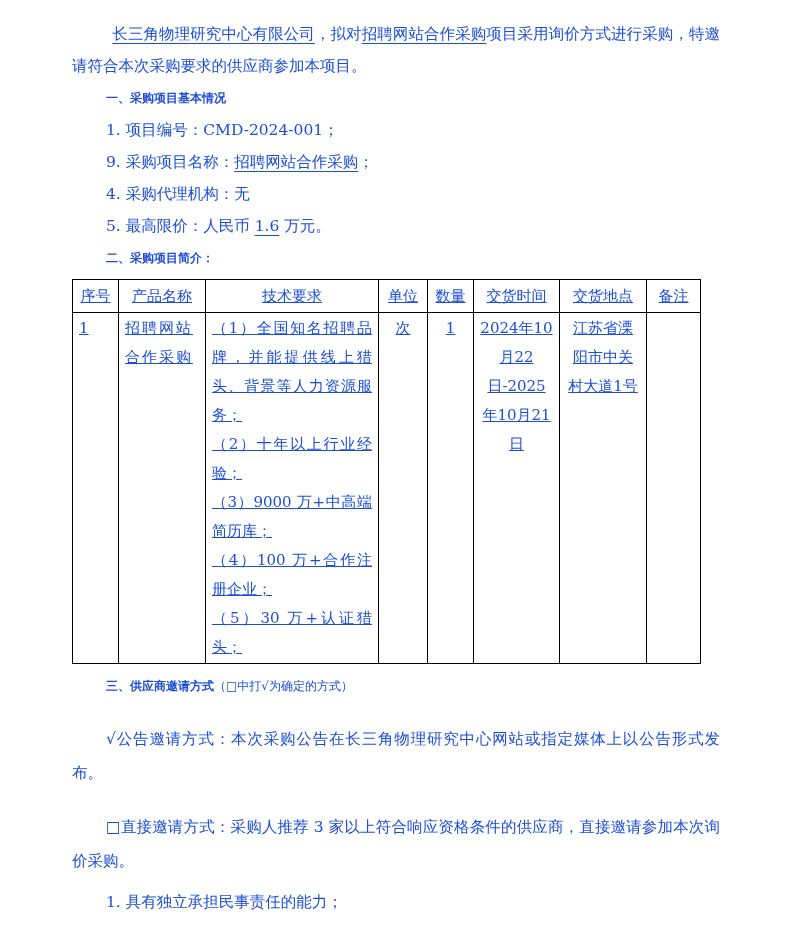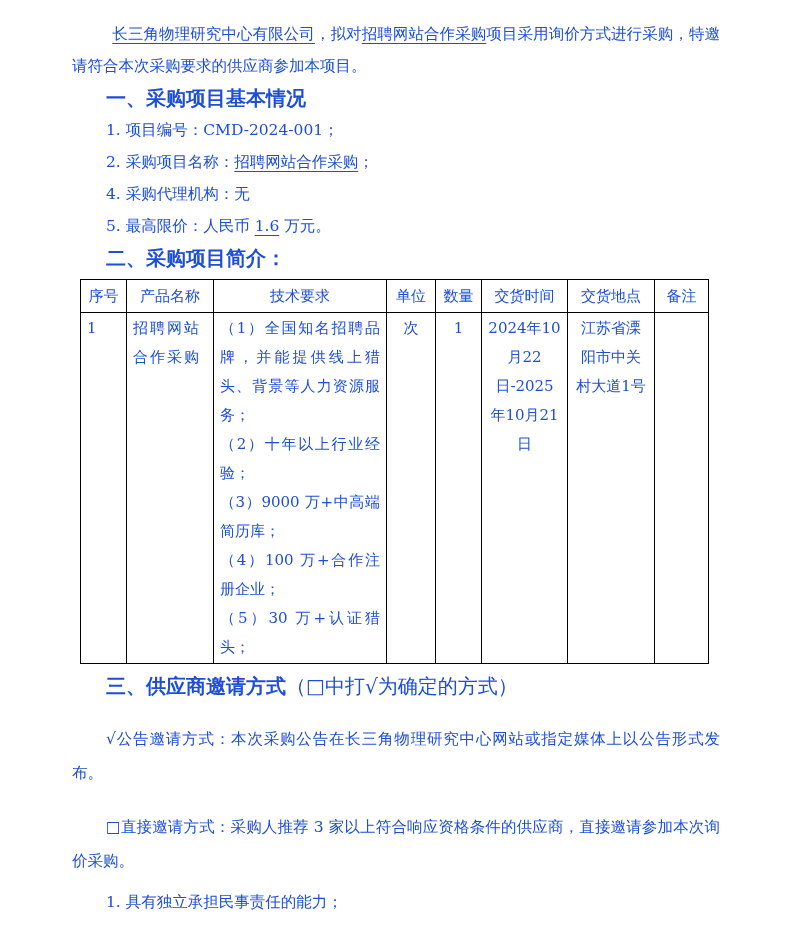--- a/index.html
+++ b/index.html
@@ -16,41 +16,42 @@
     overflow: hidden;
   }
   .para {
     font-size: 15.5px;
     line-height: 32px;
     text-align: justify;
   }
   .first-indent { text-indent: 2.6em; }
   .heading {
     font-weight: bold;
-    font-size: 20px;
+    font-size: 12px;
     line-height: 32px;
     padding-left: 34px;
   }
   .heading .normal-part { font-weight: normal; }
   .list-item {
     font-size: 15.5px;
     line-height: 32px;
     padding-left: 34px;
   }
   .ul {
     text-decoration: underline;
     text-underline-offset: 4px;
   }
   
   table.purchase {
     border-collapse: collapse;
     table-layout: fixed;
     width: 628px;
     margin-top: 5px;
-    margin-left: 8px;
+    margin-left: 0;
+    text-decoration: underline;
   }
   table.purchase th, table.purchase td {
     border: 1px solid #000;
     font-size: 15px;
     font-weight: normal;
     vertical-align: top;
     padding: 1px 6px;
     overflow: hidden;
   }
   table.purchase th {
@@ -78,21 +79,21 @@
 </style>
 </head>
 <body>
 
 <div class="page">
 
   <p class="para first-indent"><span class="ul">长三角物理研究中心有限公司</span><span>，拟对</span><span class="ul">招聘网站合作采购</span><span>项目采用询价方式进行采购，特邀请符合本次采购要求的供应商参加本项目。</span></p>
 
   <div class="heading">一、采购项目基本情况</div>
   <div class="list-item">1. 项目编号：CMD-2024-001；</div>
-  <div class="list-item"><span>2. 采购项目名称：</span><span class="ul">招聘网站合作采购</span><span>；</span></div>
+  <div class="list-item"><span>9. 采购项目名称：</span><span class="ul">招聘网站合作采购</span><span>；</span></div>
   <div class="list-item">4. 采购代理机构：无</div>
   <div class="list-item"><span>5. 最高限价：人民币 </span><span class="ul">1.6</span><span> 万元。</span></div>
 
   <div class="heading">二、采购项目简介：</div>
 
   <table class="purchase">
     <colgroup>
       <col style="width:46px">
         <col style="width:87px">
         <col style="width:173px">

